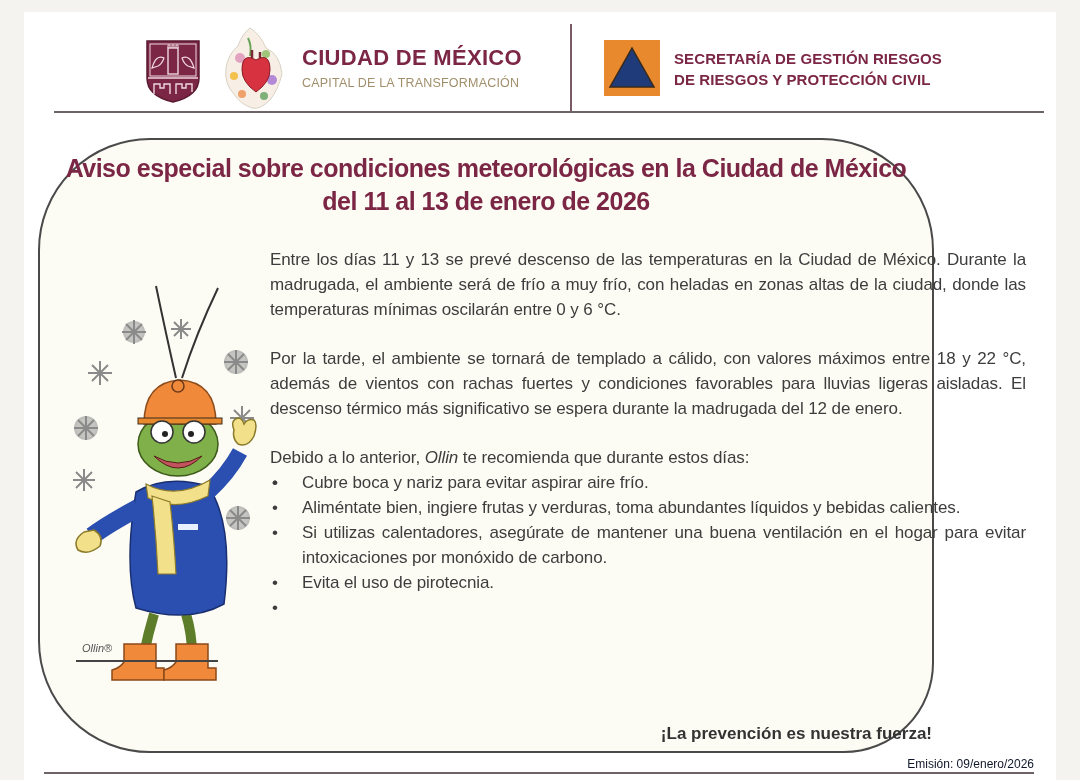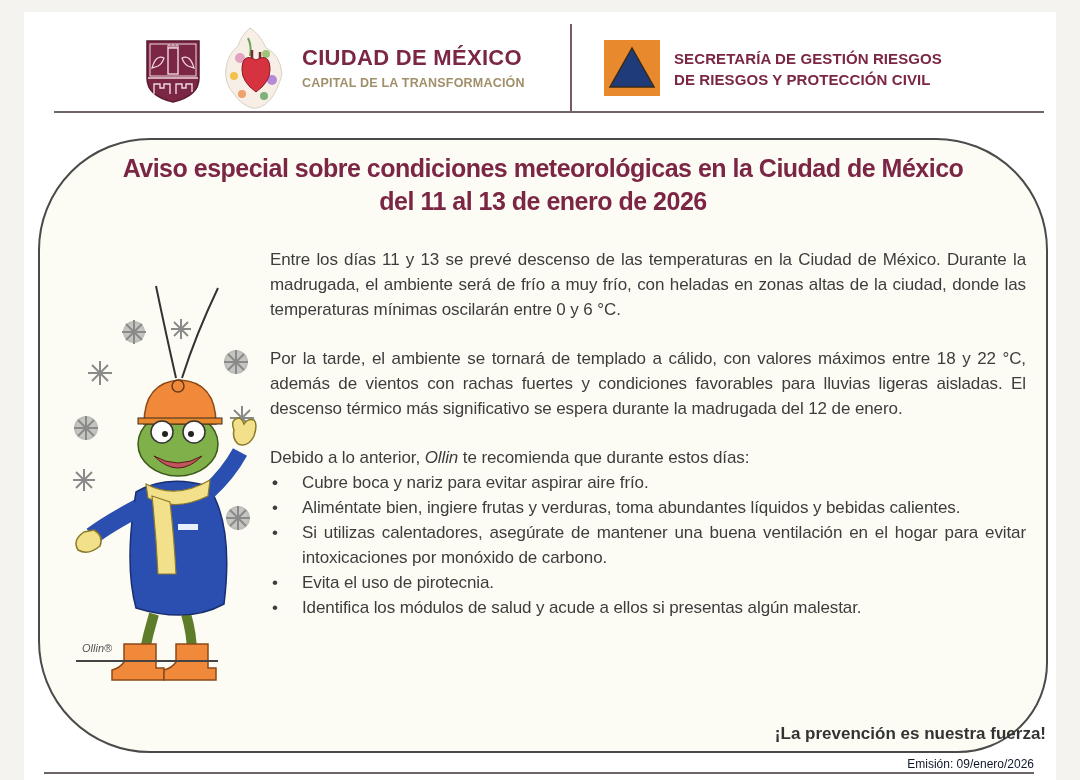--- a/index.html
+++ b/index.html
@@ -17,37 +17,37 @@
   .header { position:absolute; left:10px; top:0; width:1032px; height:100px; }
   .cdmx-shield {
     position:absolute; left:110px; top:26px; width:58px; height:66px;
   }
   .heart-logo { position:absolute; left:186px; top:12px; width:66px; height:88px; }
   .cdmx-title {
     position:absolute; left:268px; top:33px; font-size:22px; font-weight:bold;
     color:#7b2645; letter-spacing:0.3px; white-space:nowrap;
   }
   .cdmx-subtitle {
-    position:absolute; left:268px; top:64px; font-size:12.5px; font-weight:bold;
+    position:absolute; left:268px; top:64px; font-size:12.5px; font-weight:normal;
     color:#a08f6a; letter-spacing:0.2px; white-space:nowrap;
   }
   .v-divider {
     position:absolute; left:536px; top:12px; width:2px; height:88px; background:#7a5a66;
   }
   .pc-logo { position:absolute; left:570px; top:28px; width:56px; height:56px; }
   .sgirpc-text {
     position:absolute; left:640px; top:36px; font-size:15px; font-weight:bold;
     color:#7b2645; line-height:21px; white-space:nowrap; letter-spacing:0.1px;
   }
   .header-rule {
     position:absolute; left:20px; top:99px; width:990px; height:2px; background:#6e6468;
   }
   
   .notice {
-    position:absolute; left:14px; top:126px; width:1010px; height:615px;
+    position:absolute; left:14px; top:126px; width:896px; height:615px;
     background:#fdfcf4; border:2px solid #4a4a4a;
     border-radius:112px 112px 90px 112px;
     box-sizing:border-box;
   }
   .notice-title {
     position:absolute; left:0; top:12px; width:100%; text-align:center;
     color:#7b2645; font-weight:bold; font-size:25px; line-height:33px;
     letter-spacing:-0.5px;
   }
   .body-text {
@@ -207,21 +207,21 @@
     <div class="body-text">
       <p>Entre los días 11 y 13 se prevé descenso de las temperaturas en la Ciudad de México. Durante la madrugada, el ambiente será de frío a muy frío, con heladas en zonas altas de la ciudad, donde las temperaturas mínimas oscilarán entre 0 y 6 °C.</p>
       <p>Por la tarde, el ambiente se tornará de templado a cálido, con valores máximos entre 18 y 22 °C, además de vientos con rachas fuertes y condiciones favorables para lluvias ligeras aisladas. El descenso térmico más significativo se espera durante la madrugada del 12 de enero.</p>
       <p class="lead"><span>Debido a lo anterior, </span><em>Ollin</em><span> te recomienda que durante estos días:</span></p>
       <ul class="tips">
         <li><span class="bullet">•</span></li>
         <li><span class="bullet">•</span><span>Cubre boca y nariz para evitar aspirar aire frío.</span></li>
         <li><span class="bullet">•</span><span>Aliméntate bien, ingiere frutas y verduras, toma abundantes líquidos y bebidas calientes.</span></li>
         <li><span class="bullet">•</span><span>Si utilizas calentadores, asegúrate de mantener una buena ventilación en el hogar para evitar intoxicaciones por monóxido de carbono.</span></li>
         <li><span class="bullet">•</span><span>Evita el uso de pirotecnia.</span></li>
-        <li><span class="bullet">•</span><span>Identifica los módulos de salud y acude a ellos si presentas algún malestar.</span></li>
+        <li><span class="bullet">•</span></li>
       </ul>
     </div>
 
     <div class="closing">¡La prevención es nuestra fuerza!</div>
   </div>
 
   <div class="emission">Emisión: 09/enero/2026</div>
   <div class="footer-rule"></div>
 </div>
 

